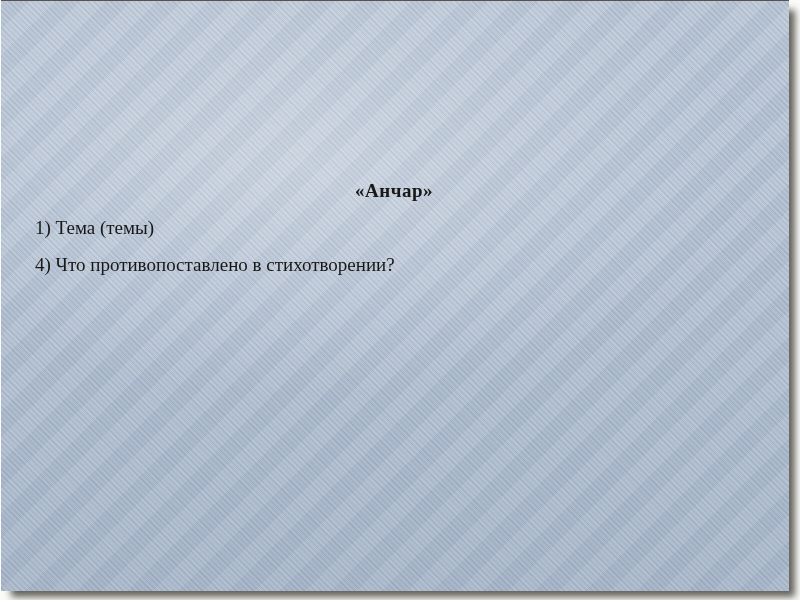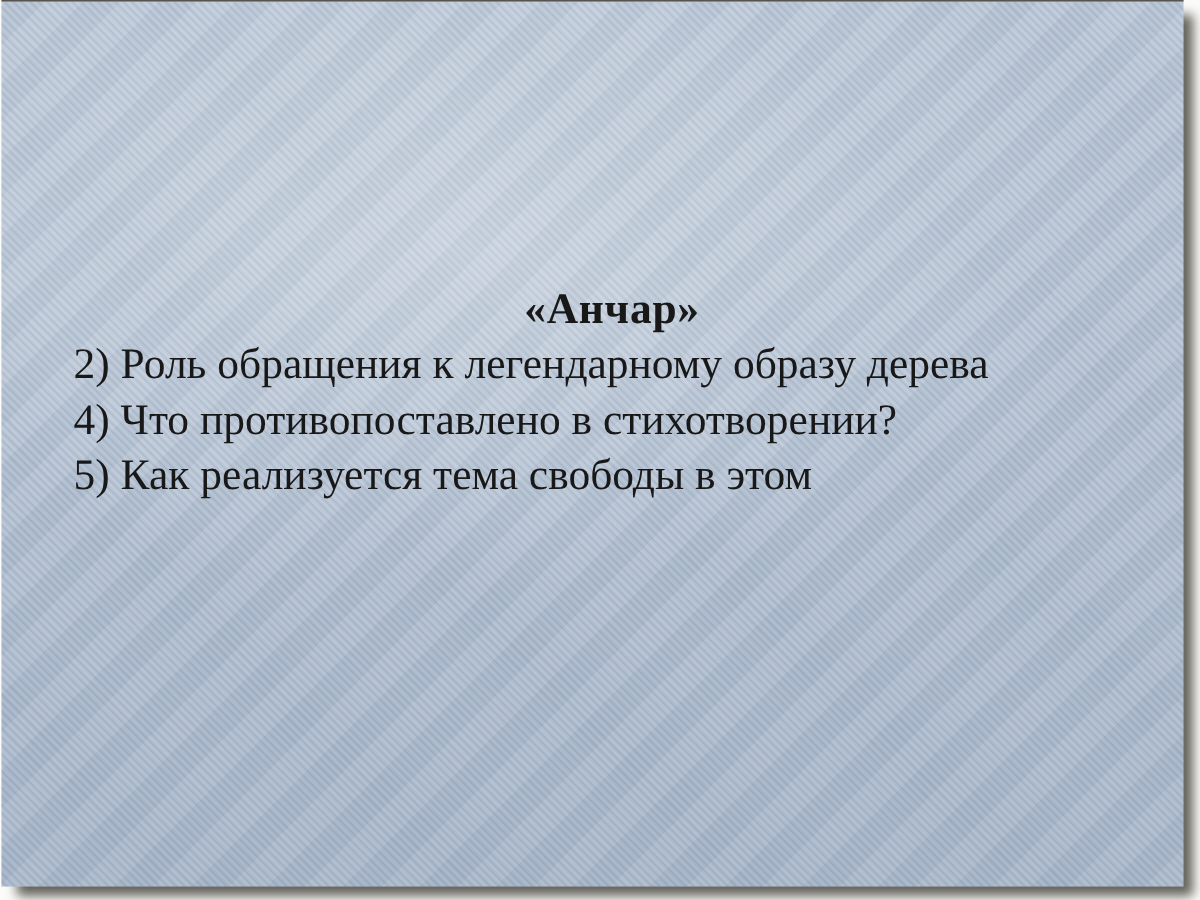--- a/index.html
+++ b/index.html
@@ -24,41 +24,39 @@
     box-shadow: 8px 8px 7px -2px rgba(72, 70, 62, 0.85);
     background-color: #b4c1d2;
     background-image:
       radial-gradient(ellipse 620px 320px at 38% 28%, rgba(255,255,255,0.28), rgba(255,255,255,0) 72%),
       linear-gradient(180deg, rgba(255,255,255,0.07) 0%, rgba(0,0,0,0) 40%, rgba(86,108,140,0.12) 100%),
       repeating-linear-gradient(-45deg, rgba(255,255,255,0.05) 0 18px, rgba(118,138,164,0.07) 18px 36px),
       repeating-linear-gradient(45deg, rgba(255,255,255,0.13) 0 1px, rgba(0,0,0,0) 1px 2px, rgba(98,118,148,0.16) 2px 3px, rgba(0,0,0,0) 3px 4px);
   }
   .text-block {
     position: absolute;
-    left: 48px;
+    left: 34px;
     top: 171px;
     width: 718px;
-    font-size: 29px;
+    font-size: 19px;
     line-height: 37px;
     color: #181818;
-    margin-top: 16px;
   }
   .slide-title {
     font-weight: bold;
     text-align: center;
     letter-spacing: 0.5px;
   }
   .list-line {
     text-align: left;
     white-space: nowrap;
   }
 </style>
 </head>
 <body>
 
 <div class="slide">
   <div class="text-block">
     <div class="slide-title">«Анчар»</div>
-    <div class="list-line">2) Роль обращения к легендарному образу дерева</div>
+    <div class="list-line">1) Тема (темы)</div>
     <div class="list-line">4) Что противопоставлено в стихотворении?</div>
-    <div class="list-line">5) Как реализуется тема свободы в этом</div>
   </div>
 </div>
 
 </body></html>

